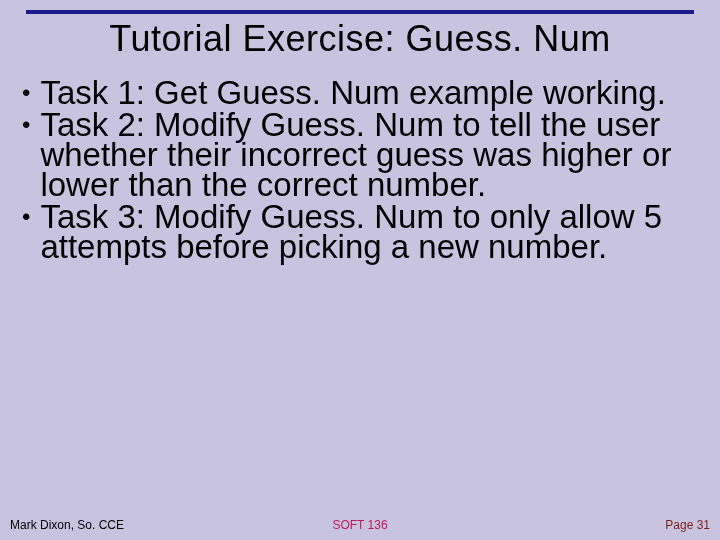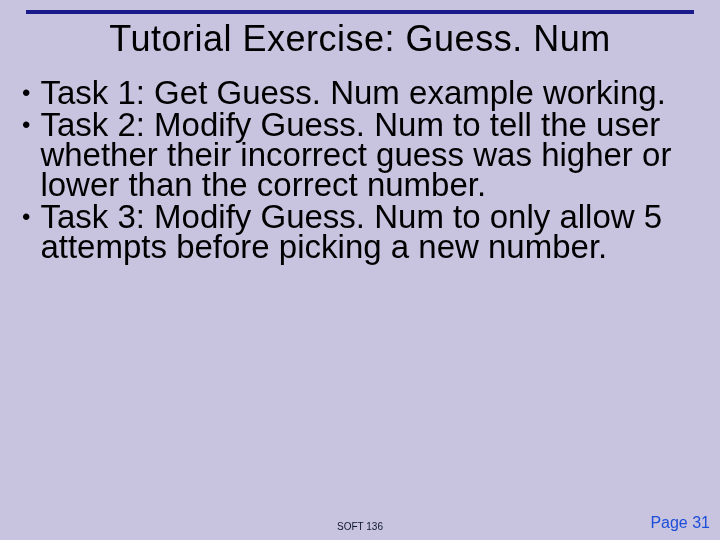--- a/index.html
+++ b/index.html
@@ -68,29 +68,29 @@
       bottom: 0;
       font-size: 12px;
       color: #000;
     }
     .foot-center {
       position: absolute;
       left: 0;
       right: 0;
       bottom: 0;
       text-align: center;
-      font-size: 10px;
-      color: #0f172a;
+      font-size: 12px;
+      color: #be185d;
     }
     .foot-right {
       position: absolute;
       right: 10px;
       bottom: 0;
-      font-size: 16px;
-      color: #1d4ed8;
+      font-size: 12px;
+      color: #7f1d1d;
     }
   </style>
 </head>
 <body>
 
 <div class="rule"></div>
 
 <div class="title">Tutorial Exercise: Guess. Num</div>
 
 <div class="content">
@@ -102,15 +102,16 @@
     <div class="dot">•</div>
     <div class="txt">Task 2: Modify Guess. Num to tell the user whether their incorrect guess was higher or lower than the correct number.</div>
   </div>
   <div class="bullet">
     <div class="dot">•</div>
     <div class="txt">Task 3: Modify Guess. Num to only allow 5 attempts before picking a new number.</div>
   </div>
 </div>
 
 <div class="footer">
+  <div class="foot-left">Mark Dixon, So. CCE</div>
   <div class="foot-center">SOFT 136</div>
   <div class="foot-right">Page 31</div>
 </div>
 
 </body></html>

